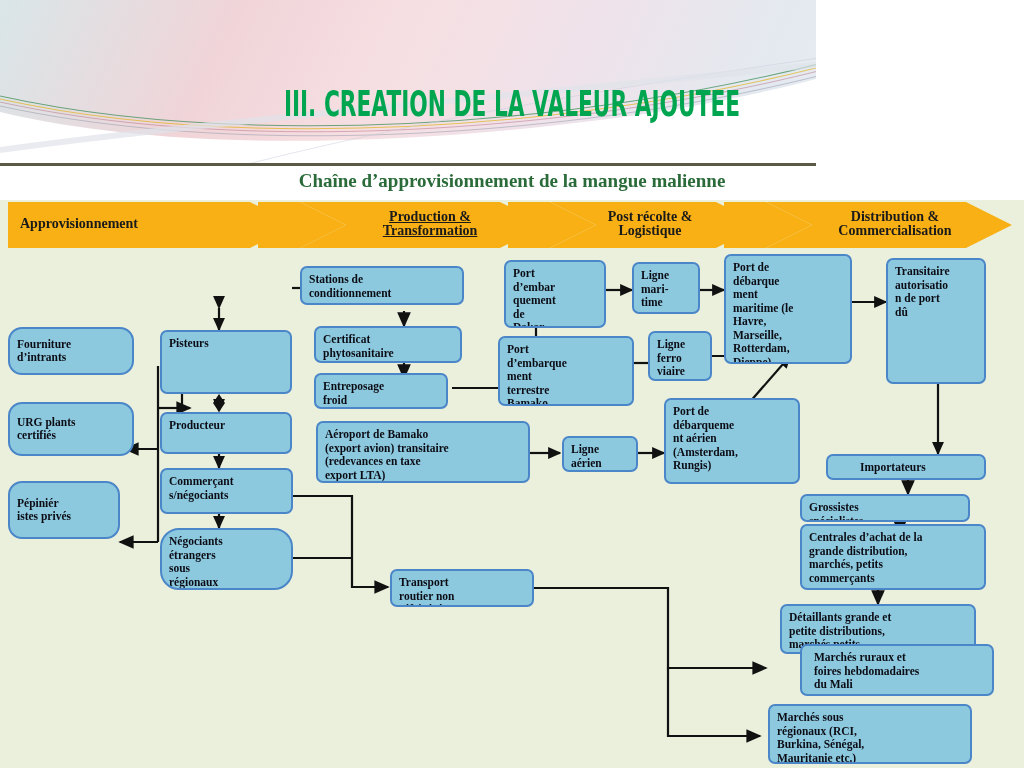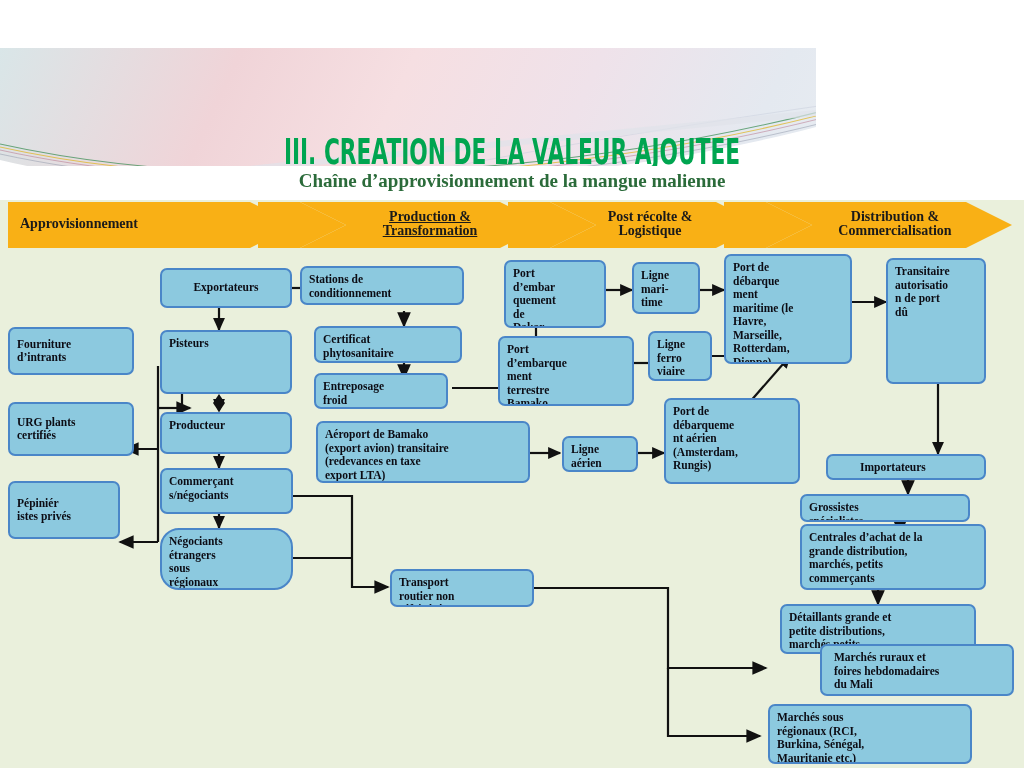--- a/index.html
+++ b/index.html
@@ -4,21 +4,21 @@
 <style>
   html,body{margin:0;padding:0;}
   body{
     width:1024px;height:768px;overflow:hidden;
     font-family:"Liberation Serif", serif;
     background:#ffffff;
   }
   #slide{position:relative;width:1024px;height:768px;overflow:hidden;background:#ffffff;}
 
   
-  #header{position:absolute;left:0;top:0;width:816px;height:166px;overflow:hidden;background:#404040;margin-top:48px;}
+  #header{position:absolute;left:0;top:0;width:816px;height:166px;overflow:hidden;background:#404040;}
   #hdr-grad{position:absolute;left:0;top:0;width:1024px;height:166px;
      background:linear-gradient(115deg,#d9e6e8 0%,#f0d4d8 22%,#f6dfe2 38%,#efe2ea 55%,#e4e9f0 72%,#eef1f4 100%);}
   #hdr-svg{position:absolute;left:0;top:0;}
   #hdr-rule{position:absolute;left:0;top:163px;width:1024px;height:3px;background:#5a5a46;}
 
   #title{
     position:absolute;left:0;top:84px;width:1024px;text-align:center;
     font-family:"DejaVu Sans", sans-serif;
     font-weight:bold;font-size:35px;letter-spacing:0px;
     color:#00a550;
@@ -44,21 +44,21 @@
 
   
   .bx{
     position:absolute;box-sizing:border-box;
     background:#8cc9df;border:2px solid #4a86c8;border-radius:7px;
     font-family:"Liberation Serif", serif;font-weight:bold;
     font-size:11.5px;line-height:13.5px;color:#0c0c14;
     padding:5px 7px;overflow:hidden;
   }
   .bx.ctr{text-align:center;display:flex;align-items:center;justify-content:center;}
-  .bx.vc{display:flex;align-items:center;}
+  .bx.vc{display:flex;align-items:center;border-radius:14px;}
 
   #wires{position:absolute;left:0;top:0;width:1024px;height:602px;pointer-events:none;}
 </style>
 </head>
 <body>
 
 <div id="slide">
 
   <div id="header">
     <div id="hdr-grad"></div>
@@ -166,21 +166,20 @@
 
         <path d="M534,422 L668,422 L668,502 L766,502" marker-end="url(#ah)"></path>
         <path d="M668,502 L668,570 L760,570" marker-end="url(#ah)"></path>
       </g>
     </svg>
 
     <div class="bx vc" style="left:8px;top:161px;width:126px;height:48px;">Fourniture<br>d’intrants</div>
     <div class="bx vc" style="left:8px;top:236px;width:126px;height:54px;">URG plants<br>certifiés</div>
     <div class="bx vc" style="left:8px;top:315px;width:112px;height:58px;">Pépiniér<br>istes privés</div>
 
-    <div class="bx ctr" style="left:160px;top:102px;width:132px;height:40px;">Exportateurs</div>
     <div class="bx" style="left:160px;top:164px;width:132px;height:64px;">Pisteurs</div>
     <div class="bx" style="left:160px;top:246px;width:132px;height:42px;">Producteur</div>
     <div class="bx" style="left:160px;top:302px;width:133px;height:46px;">Commerçant<br>s/négociants</div>
     <div class="bx" style="left:160px;top:362px;width:133px;height:62px;border-radius:19px;">Négociants<br>étrangers<br>sous<br>régionaux</div>
 
     <div class="bx" style="left:300px;top:100px;width:164px;height:39px;">Stations de<br>conditionnement</div>
     <div class="bx" style="left:314px;top:160px;width:148px;height:37px;">Certificat<br>phytosanitaire</div>
     <div class="bx" style="left:314px;top:207px;width:134px;height:36px;">Entreposage<br>froid</div>
     <div class="bx" style="left:316px;top:255px;width:214px;height:62px;">Aéroport de Bamako<br>(export avion) transitaire<br>(redevances en taxe<br>export LTA)</div>
 
@@ -193,17 +192,17 @@
     <div class="bx" style="left:562px;top:270px;width:76px;height:36px;">Ligne<br>aérien</div>
 
     <div class="bx" style="left:724px;top:88px;width:128px;height:110px;">Port de<br>débarque<br>ment<br>maritime (le<br>Havre,<br>Marseille,<br>Rotterdam,<br>Dieppe)</div>
     <div class="bx" style="left:664px;top:232px;width:136px;height:86px;">Port de<br>débarqueme<br>nt aérien<br>(Amsterdam,<br>Rungis)</div>
     <div class="bx" style="left:886px;top:92px;width:100px;height:126px;">Transitaire<br>autorisatio<br>n de port<br>dû</div>
 
     <div class="bx" style="left:826px;top:288px;width:160px;height:26px;padding-left:32px;">Importateurs</div>
     <div class="bx" style="left:800px;top:328px;width:170px;height:28px;">Grossistes<br>spécialistes</div>
     <div class="bx" style="left:800px;top:358px;width:186px;height:66px;">Centrales d’achat de la<br>grande distribution,<br>marchés, petits<br>commerçants</div>
     <div class="bx" style="left:780px;top:438px;width:196px;height:50px;">Détaillants grande et<br>petite distributions,<br>marchés petits</div>
-    <div class="bx" style="left:820px;top:478px;width:194px;height:52px;padding-left:12px;">Marchés ruraux et<br>foires hebdomadaires<br>du Mali</div>
+    <div class="bx" style="left:800px;top:478px;width:194px;height:52px;padding-left:12px;">Marchés ruraux et<br>foires hebdomadaires<br>du Mali</div>
     <div class="bx" style="left:768px;top:538px;width:204px;height:60px;">Marchés sous<br>régionaux (RCI,<br>Burkina, Sénégal,<br>Mauritanie etc.)</div>
 
   </div>
 </div>
 
 </body></html>

